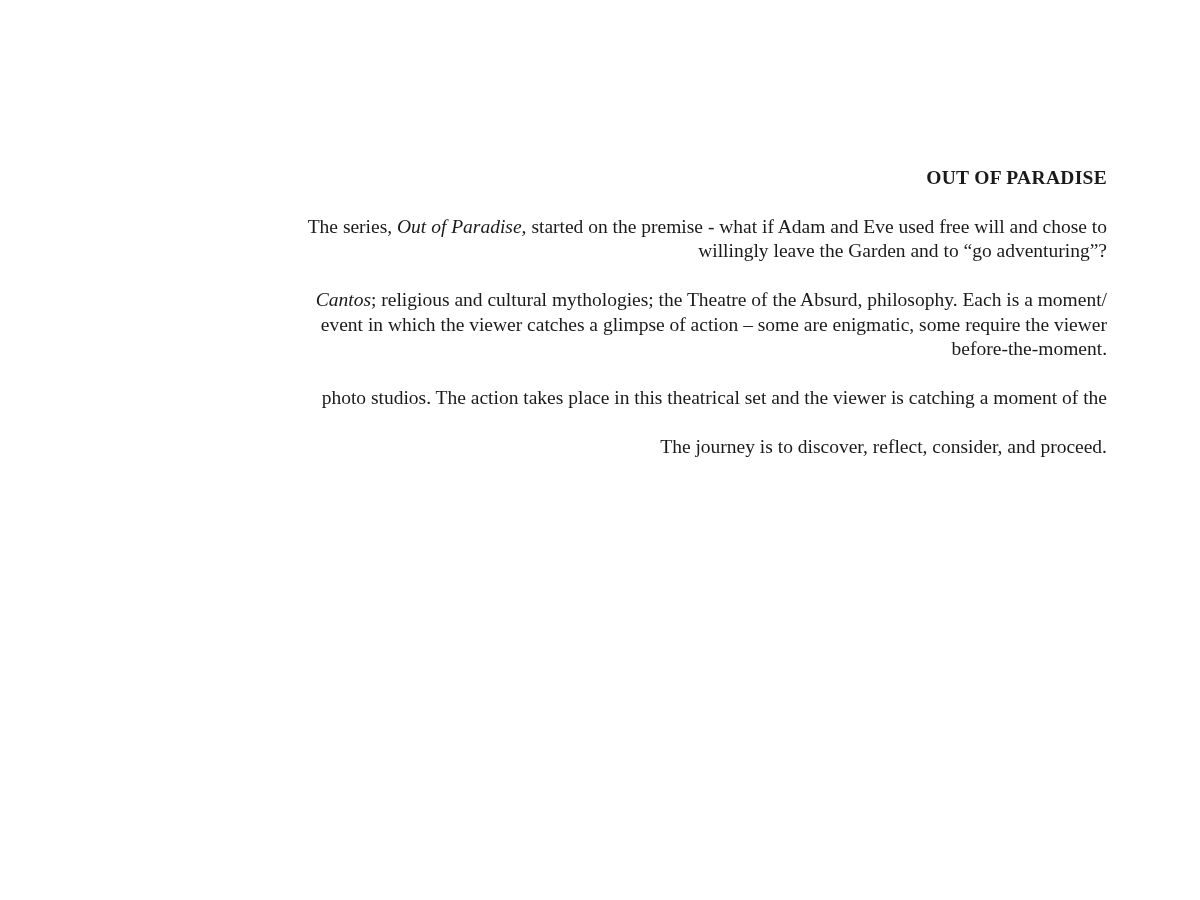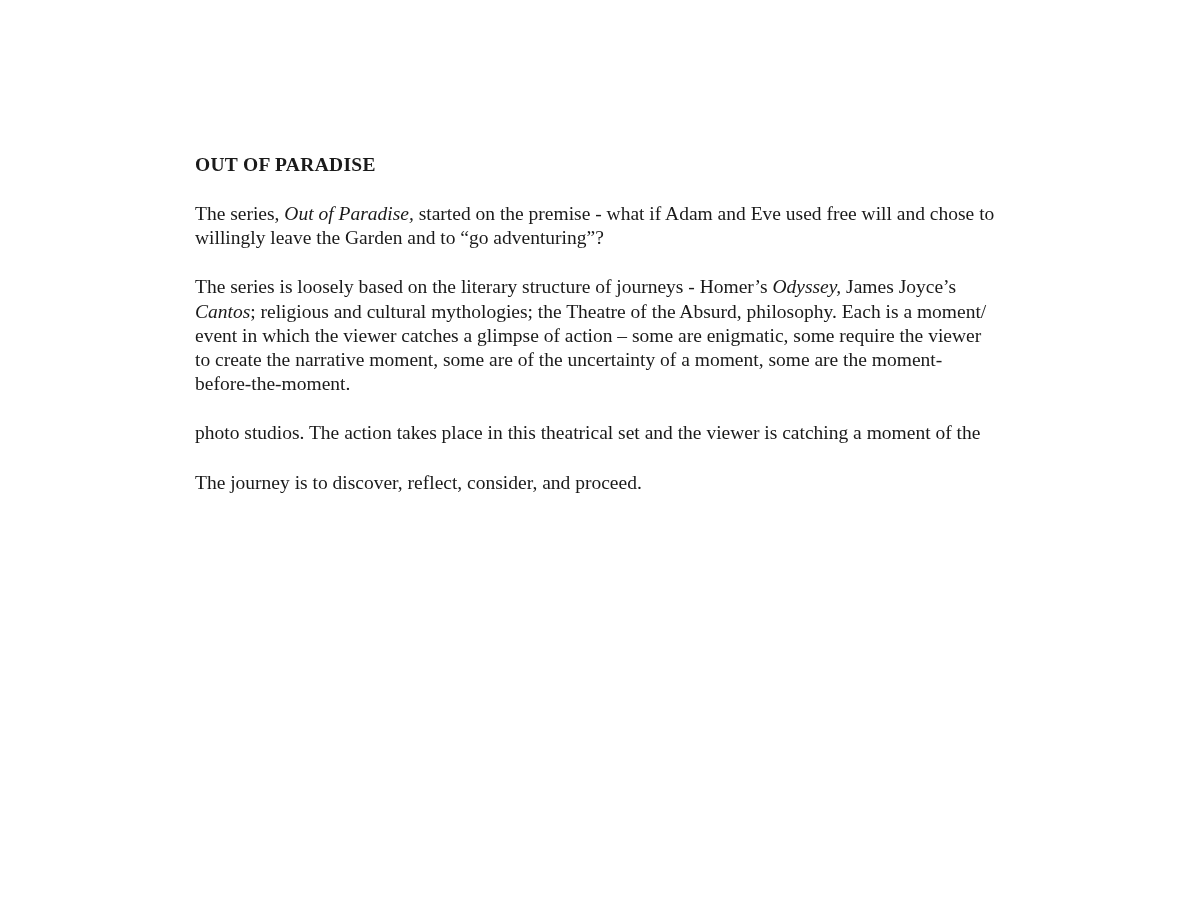--- a/index.html
+++ b/index.html
@@ -9,22 +9,23 @@
     height: 900px;
     position: relative;
     overflow: hidden;
     background: #ffffff;
     font-family: "Liberation Serif", "DejaVu Serif", serif;
     color: #1a1a1a;
   }
   .doc {
     position: absolute;
     left: 195px;
-    top: 153px;
+    top: 166px;
     width: 912px;
+    text-align: right;
   }
   .title {
     font-size: 19.5px;
     font-weight: bold;
     line-height: 24px;
     letter-spacing: 0.3px;
     margin: 0 0 25px 0;
   }
   .para { margin: 0 0 25px 0; }
   .para:last-child { margin-bottom: 8px; }
@@ -39,24 +40,22 @@
 <body style="background: rgb(255, 255, 255); color: rgb(26, 26, 26);">
 
 <div class="doc">
   <h1 class="title">OUT OF PARADISE</h1>
   <div id="paragraphs">
       <div class="para">
         <div class="line"><span>The series, </span><span class="i">Out of Paradise,</span><span> started on the premise - what if Adam and Eve used free will and chose to</span></div>
         <div class="line"><span>willingly leave the Garden and to “go adventuring”?</span></div>
       </div>
       <div class="para">
-        <div class="line"><span>The series is loosely based on the literary structure of journeys - Homer’s </span><span class="i">Odyssey,</span><span> James Joyce’s</span></div>
         <div class="line"><span class="i">Cantos</span><span>; religious and cultural mythologies; the Theatre of the Absurd, philosophy. Each is a moment/</span></div>
         <div class="line"><span>event in which the viewer catches a glimpse of action – some are enigmatic, some require the viewer</span></div>
-        <div class="line"><span>to create the narrative moment, some are of the uncertainty of a moment, some are the moment-</span></div>
         <div class="line"><span>before-the-moment.</span></div>
       </div>
       <div class="para">
         <div class="line"><span>photo studios. The action takes place in this theatrical set and the viewer is catching a moment of the</span></div>
       </div>
       <div class="para">
         <div class="line"><span>The journey is to discover, reflect, consider, and proceed.</span></div>
       </div>
     </div>
 </div>

